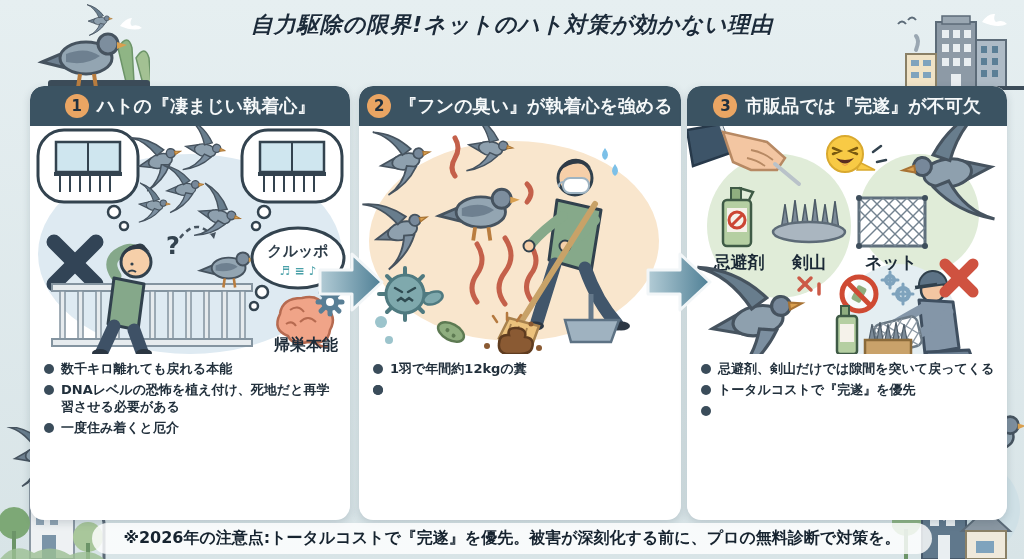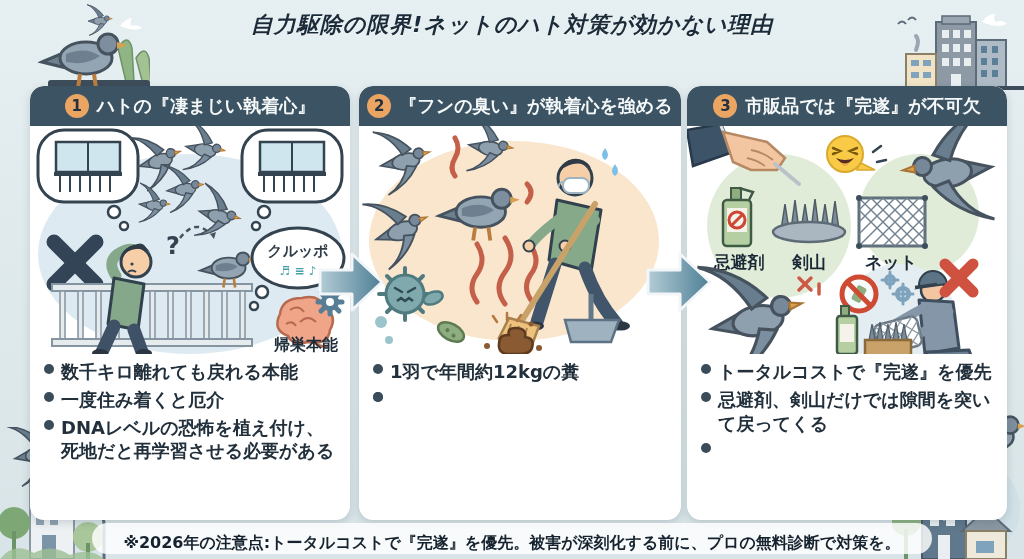--- a/index.html
+++ b/index.html
@@ -31,33 +31,33 @@
     width:24px;height:24px;border-radius:50%;background:#eaa563;
     color:#21313f;font-size:15px;font-weight:800;
     display:flex;align-items:center;justify-content:center;flex:0 0 auto;
   }
   .card-heading{color:#f5f8f9;font-size:18px;font-weight:800;white-space:nowrap;}
   .illus{display:block;width:320px;height:228px;}
   .card2 .illus{width:322px;}
   .bullets{list-style:none;margin:6px 0 0 0;padding:0 10px 0 14px;}
   .bullets li{
     position:relative;padding-left:17px;margin-bottom:4px;
-    font-size:18px;font-weight:700;color:#22303c;line-height:1.32;
+    font-size:13px;font-weight:700;color:#22303c;line-height:1.32;
   }
   .bullets li .dot{
     position:absolute;left:0;top:4px;width:10px;height:10px;border-radius:50%;
     background:#3a4c5a;
   }
   .arrow{position:absolute;top:246px;z-index:3;}
   .arrow1{left:318px;}
   .arrow2{left:646px;}
   .footer-strip{
     position:absolute;left:92px;top:523px;width:840px;height:31px;z-index:2;
     background:rgba(255,255,255,.82);border-radius:16px;
-    display:flex;align-items:flex-end;justify-content:center;
+    display:flex;align-items:center;justify-content:center;
   }
   .footer-note{font-size:16px;font-weight:800;color:#16232f;white-space:nowrap;}
   .decor{position:absolute;z-index:1;}
   .d-tl{left:0;top:0;}
   .d-tr{right:0;top:0;}
   .d-bl{left:0;bottom:0;}
   .d-br{right:0;bottom:0;}
   svg text{font-family:"DejaVu Sans","Liberation Sans",sans-serif;}
 </style>
 </head>
@@ -289,22 +289,22 @@
               <line x1="9" y1="-9" x2="-9" y2="9"></line>
           </g>
           <circle r="9" fill="#587e95"></circle>
             <circle r="4" fill="#ffffff"></circle>
         </g>
       </g>
       <text x="276" y="224" text-anchor="middle" font-size="16" font-weight="800" fill="#1f2d3a">帰巣本能</text>
     </svg>
     <ul class="bullets">
       <li><span class="dot"></span><span>数千キロ離れても戻れる本能</span></li>
+      <li><span class="dot"></span><span>DNAレベルの恐怖を植え付け、死地だと再学習させる必要がある</span></li>
       <li><span class="dot"></span><span>一度住み着くと厄介</span></li>
-      <li><span class="dot"></span><span>DNAレベルの恐怖を植え付け、死地だと再学習させる必要がある</span></li>
     </ul>
   </div>
 
   <div class="card card2">
     <div class="card-header">
       <span class="num-badge">2</span>
       <span class="card-heading">『フンの臭い』が執着心を強める</span>
     </div>
     <svg class="illus" viewBox="0 0 322 228">
       <ellipse cx="155" cy="115" rx="145" ry="100" fill="#f9e6cd"></ellipse>
@@ -540,22 +540,22 @@
         </g>
         <rect x="0" y="4" width="46" height="16" fill="#c9a26a" stroke="#8a6a3a" stroke-width="2.5"></rect>
       </g>
 
       <g stroke="#cf5240" stroke-width="11" stroke-linecap="round">
         <line x1="258" y1="138" x2="286" y2="166"></line>
           <line x1="286" y1="138" x2="258" y2="166"></line>
       </g>
     </svg>
     <ul class="bullets">
+      <li><span class="dot"></span><span>忌避剤、剣山だけでは隙間を突いて戻ってくる</span></li>
       <li><span class="dot"></span><span>トータルコストで『完遂』を優先</span></li>
-      <li><span class="dot"></span><span>忌避剤、剣山だけでは隙間を突いて戻ってくる</span></li>
       <li><span class="dot"></span></li>
     </ul>
   </div>
 
   <svg class="arrow arrow1" width="68" height="72">
     <defs>
         <linearGradient id="ag1" x1="0" y1="0" x2="1" y2="0">
       <stop offset="0" stop-color="#b3ccd6"></stop>
           <stop offset="1" stop-color="#4e7f95"></stop>
     </linearGradient>

